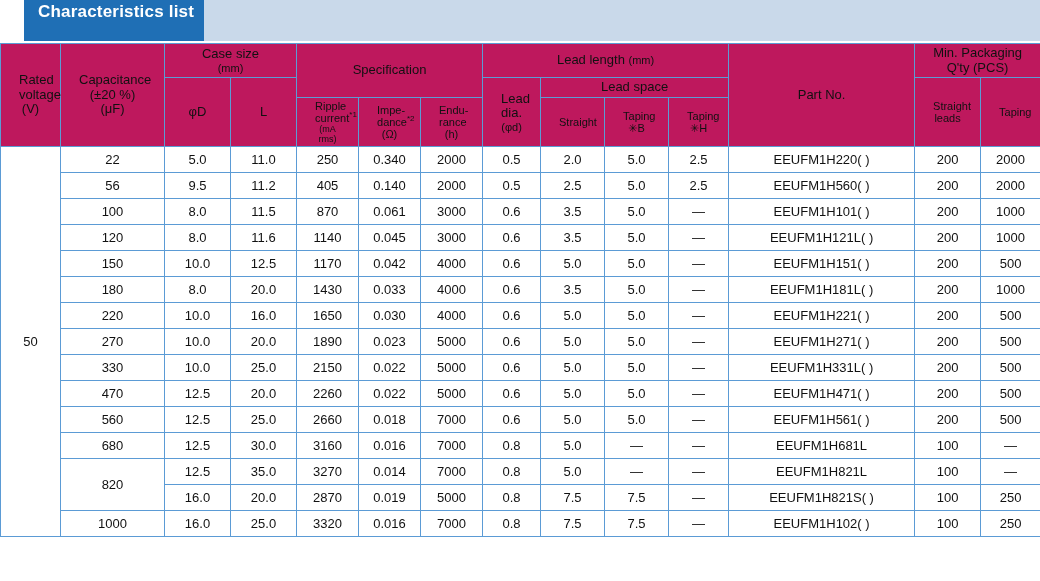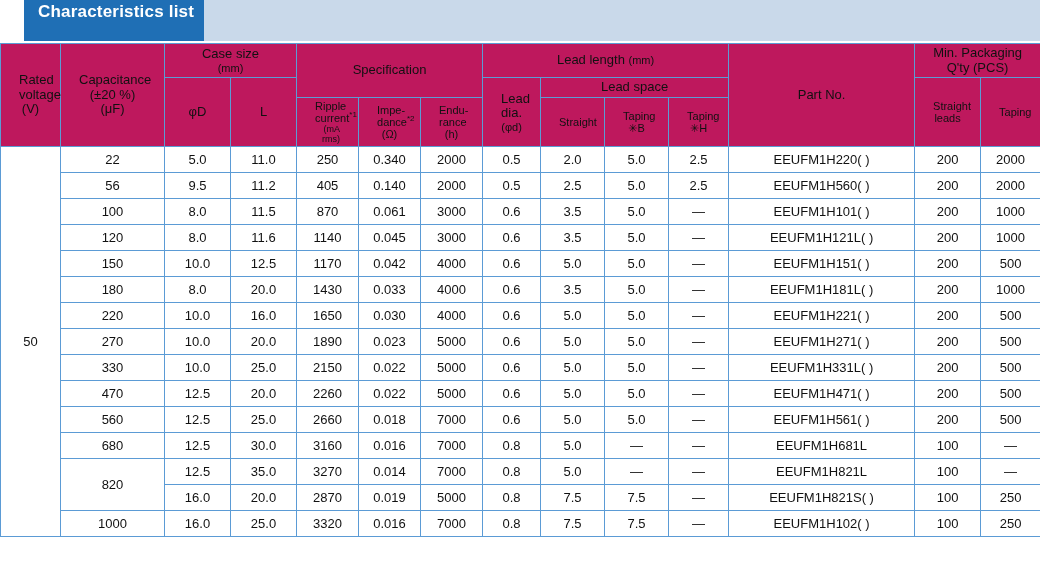--- a/index.html
+++ b/index.html
@@ -59,21 +59,20 @@
     background: #be185d;
     font-weight: normal;
     color: #111111;
     padding: 2px 18px;
   }
   .sub {
     font-size: 11px;
   }
   .tiny {
     font-size: 9px;
-    text-align: right;
   }
   sup {
     font-size: 8px;
     vertical-align: super;
     line-height: 0;
   }
   td.num {
     text-align: right;
     padding-right: 8px;
     height: 25px;

